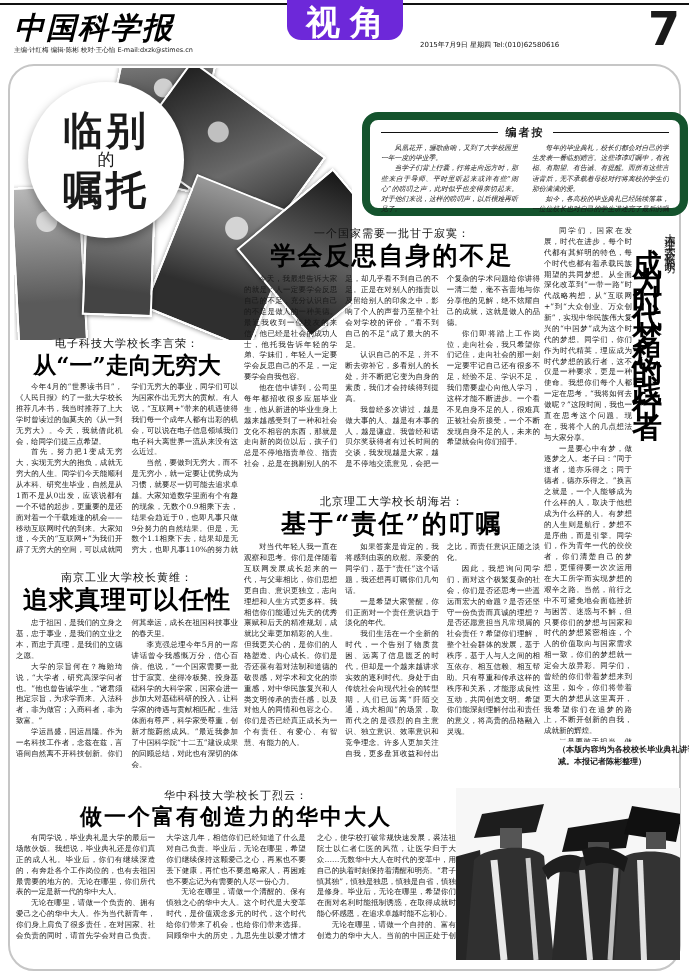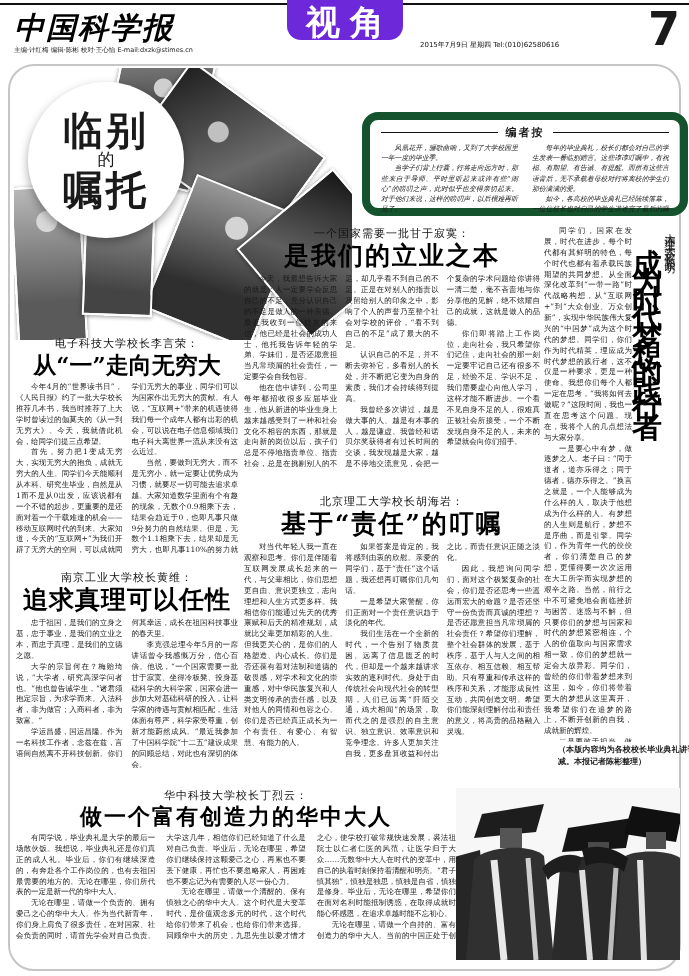--- a/index.html
+++ b/index.html
@@ -139,23 +139,23 @@
     <div class="body">
         <p>忠于祖国，是我们的立身之基，忠于事业，是我们的立业之本，而忠于真理，是我们的立德之愿。</p>
         <p>大学的宗旨何在？梅贻琦说，“大学者，研究高深学问者也。”他也曾告诫学生，“诸君须抱定宗旨，为求学而来。入法科者，非为做官；入商科者，非为致富。”</p>
         <p>学运昌盛，国运昌隆。作为一名科技工作者，念兹在兹，言语间自然离不开科技创新。你们何其幸运，成长在祖国科技事业的春天里。</p>
         <p>李克强总理今年5月的一席讲话曾令我感慨万分，信心百倍。他说，“一个国家需要一批甘于寂寞、坐得冷板凳、投身基础科学的大科学家，国家会进一步加大对基础科研的投入，让科学家的待遇与贡献相匹配，生活体面有尊严，科学家受尊重，创新才能蔚然成风。”最近我参加了中国科学院“十二五”建设成果的回顾总结，对此也有深切的体会。</p>
       </div>
   </div>
 
   <div class="abs a-wang">
     <div class="kicker">一个国家需要一批甘于寂寞：</div>
-    <div class="headline">是我们的立业之本</div>
-    <div class="body">
-        <p>今天，我最想告诉大家的就是：人一定要学会反思自己的不足，充分认识自己的不足是做人的一种美德。最近我收到一位校友的来信，他已经是社会的成功人士，他托我告诉年轻的学弟、学妹们，是否还愿意担当凡常琐屑的社会责任，一定要学会自我包容。</p>
+    <div class="headline">学会反思自身的不足</div>
+    <div class="body">
+        <p>今天，我最想告诉大家的就是：人一定要学会反思自己的不足，充分认识自己的不足是做人的一种美德。最近我收到一位校友的来信，他已经是社会的成功人士，他托我告诉年轻的学弟、学妹们，年轻人一定要学会反思自己的不足，一定要学会自我包容。</p>
         <p>他在信中讲到，公司里每年都招收很多应届毕业生，他从新进的毕业生身上越来越感受到了一种和社会文化不相容的东西，那就是走向新的岗位以后，孩子们总是不停地指责单位、指责社会，总是在挑剔别人的不足，却几乎看不到自己的不足。正是在对别人的指责以及留给别人的印象之中，影响了个人的声誉乃至整个社会对学校的评价，“看不到自己的不足”成了最大的不足。</p>
         <p>认识自己的不足，并不断去弥补它，多看别人的长处，并不断把它变为自身的素质，我们才会持续得到提高。</p>
         <p>我曾经多次讲过，越是做大事的人、越是有本事的人，越是谦虚。我曾经和诺贝尔奖获得者有过长时间的交谈，我发现越是大家，越是不停地交流意见，会把一个复杂的学术问题给你讲得一清二楚，毫不吝啬地与你分享他的见解，绝不炫耀自己的成就，这就是做人的品德。</p>
         <p>你们即将踏上工作岗位，走向社会，我只希望你们记住，走向社会的那一刻一定要牢记自己还有很多不足，经验不足、学识不足，我们需要虚心向他人学习，这样才能不断进步。一个看不见自身不足的人，很难真正被社会所接受，一个不断发现自身不足的人，未来的希望就会向你们招手。</p>
       </div>
   </div>
 
   <div class="abs a-hu">
     <div class="kicker">北京理工大学校长胡海岩：</div>
     <div class="headline">基于“责任”的叮嘱</div>

